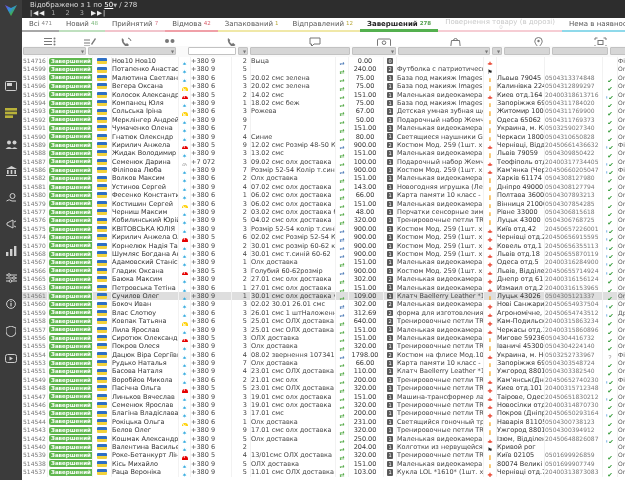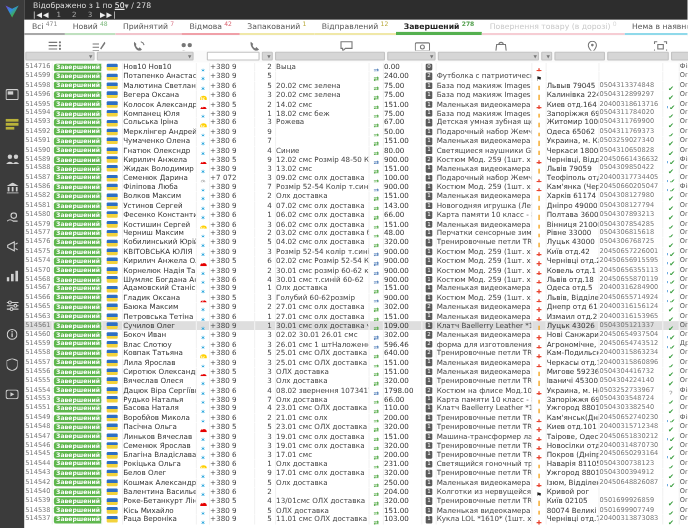--- a/index.html
+++ b/index.html
@@ -42,21 +42,21 @@
      border-radius:2px;padding:0 2px;height:7px;line-height:7px;margin-left:1px;}
   .badge::after{content:"▾";font-size:4px;margin-left:1px;color:#2f7a24;}
   .flc{width:18px;display:flex;align-items:center;justify-content:center;}
   .flag{width:10px;height:6px;background:linear-gradient(#2e6fc4 50%,#f2d23c 50%);border-radius:1px;}
   .nm{width:66px;font-size:6.5px;color:#333;}
   .opc{width:11px;text-align:center;}
   .ph{width:40px;font-size:6.5px;color:#444;}
   .n{width:15px;font-size:6.5px;color:#444;text-align:right;padding-right:3px;}
   .cm{width:84px;font-size:6.5px;color:#444;}
   .payc{width:12px;text-align:center;}
-  .pr{width:32px;font-size:6.5px;color:#333;text-align:left;padding-right:2px;}
+  .pr{width:32px;font-size:6.5px;color:#333;text-align:center;padding-right:2px;}
   .qc{width:12px;display:flex;align-items:center;justify-content:center;}
   .qty{display:inline-block;min-width:6px;height:6.5px;line-height:6.5px;background:#5a5a5a;color:#fff;
      font-size:5px;text-align:center;border-radius:1px;}
   .prod{width:86px;font-size:6.5px;color:#444;}
   .delc{width:12px;text-align:center;}
   .city{width:47px;font-size:6.5px;color:#333;}
   .ttn{width:57px;font-size:6px;color:#777;}
   .chkc{width:14px;text-align:center;}
   .cl{width:24px;font-size:6px;color:#555;border-right:none;}
   
@@ -206,21 +206,21 @@
       <span class="cnt" style="color: rgb(184, 168, 58);">1</span>
     </div>
     <div class="tab" style="border-bottom-color: rgb(240, 232, 168);">
       <span>Відправлений</span>
       <span class="cnt" style="color: rgb(184, 168, 58);">12</span>
     </div>
     <div class="tab active" style="border-bottom-color: rgb(84, 176, 79);">
       <span>Завершений</span>
       <span class="cnt" style="color: rgb(84, 160, 79);">278</span>
     </div>
-    <div class="tab dim" style="border-bottom-color: rgb(246, 205, 212);">
+    <div class="tab dim" style="border-bottom-color: rgb(246, 205, 212); flex-direction: column;">
       <span>Повернення товару (в дорозі)</span>
       <span class="cnt" style="color: rgb(216, 216, 216);">0</span>
     </div>
     <div class="tab" style="border-bottom-color: rgb(143, 217, 234);">
       <span>Нема в наявності</span>
     </div>
   </div>
 
 <div id="colhead">
   <span class="hicon" style="left:22px"><svg width="12" height="11" viewBox="0 0 12 11">
@@ -1081,21 +1081,21 @@
       </span>
     <span class="c flc">
         <span class="flag"></span>
       </span>
     <span class="c nm">Влас Слотюу</span>
     <span class="c opc"><i class="op-ks">✶</i></span>
     <span class="c ph">+380 6</span>
     <span class="c n">3</span>
     <span class="c cm">26.01 смс 1 штНаложенный п…</span>
     <span class="c payc"><i class="pay-b">⇄</i></span>
-    <span class="c pr">596.46</span>
+    <span class="c pr">312.69</span>
     <span class="c qc">
         <span class="qty">2</span>
       </span>
     <span class="c prod">форма для изготовления садов…</span>
     <span class="c delc"><i class="del-cross">✚</i></span>
     <span class="c city">Агрономічне, Ві…</span>
     <span class="c ttn">20450654743512</span>
     <span class="c chkc"><i class="chk-pok">✔</i></span>
     <span class="c cl">Дроп</span>
   </div>
@@ -1179,21 +1179,21 @@
   </div>
 
   <div class="row">
     <span class="c id">514555</span>
     <span class="c stc">
         <span class="badge">Завершений</span>
       </span>
     <span class="c flc">
         <span class="flag"></span>
       </span>
-    <span class="c nm">Вячеслав Олеся</span>
+    <span class="c nm">Покров Олеся</span>
     <span class="c opc"><i class="op-ks">✶</i></span>
     <span class="c ph">+380 9</span>
     <span class="c n">3</span>
     <span class="c cm">Олх доставка</span>
     <span class="c payc"><i class="pay-g">⇄</i></span>
     <span class="c pr">320.00</span>
     <span class="c qc">
         <span class="qty">1</span>
       </span>
     <span class="c prod">Тренировочные петли TRX Train…</span>

